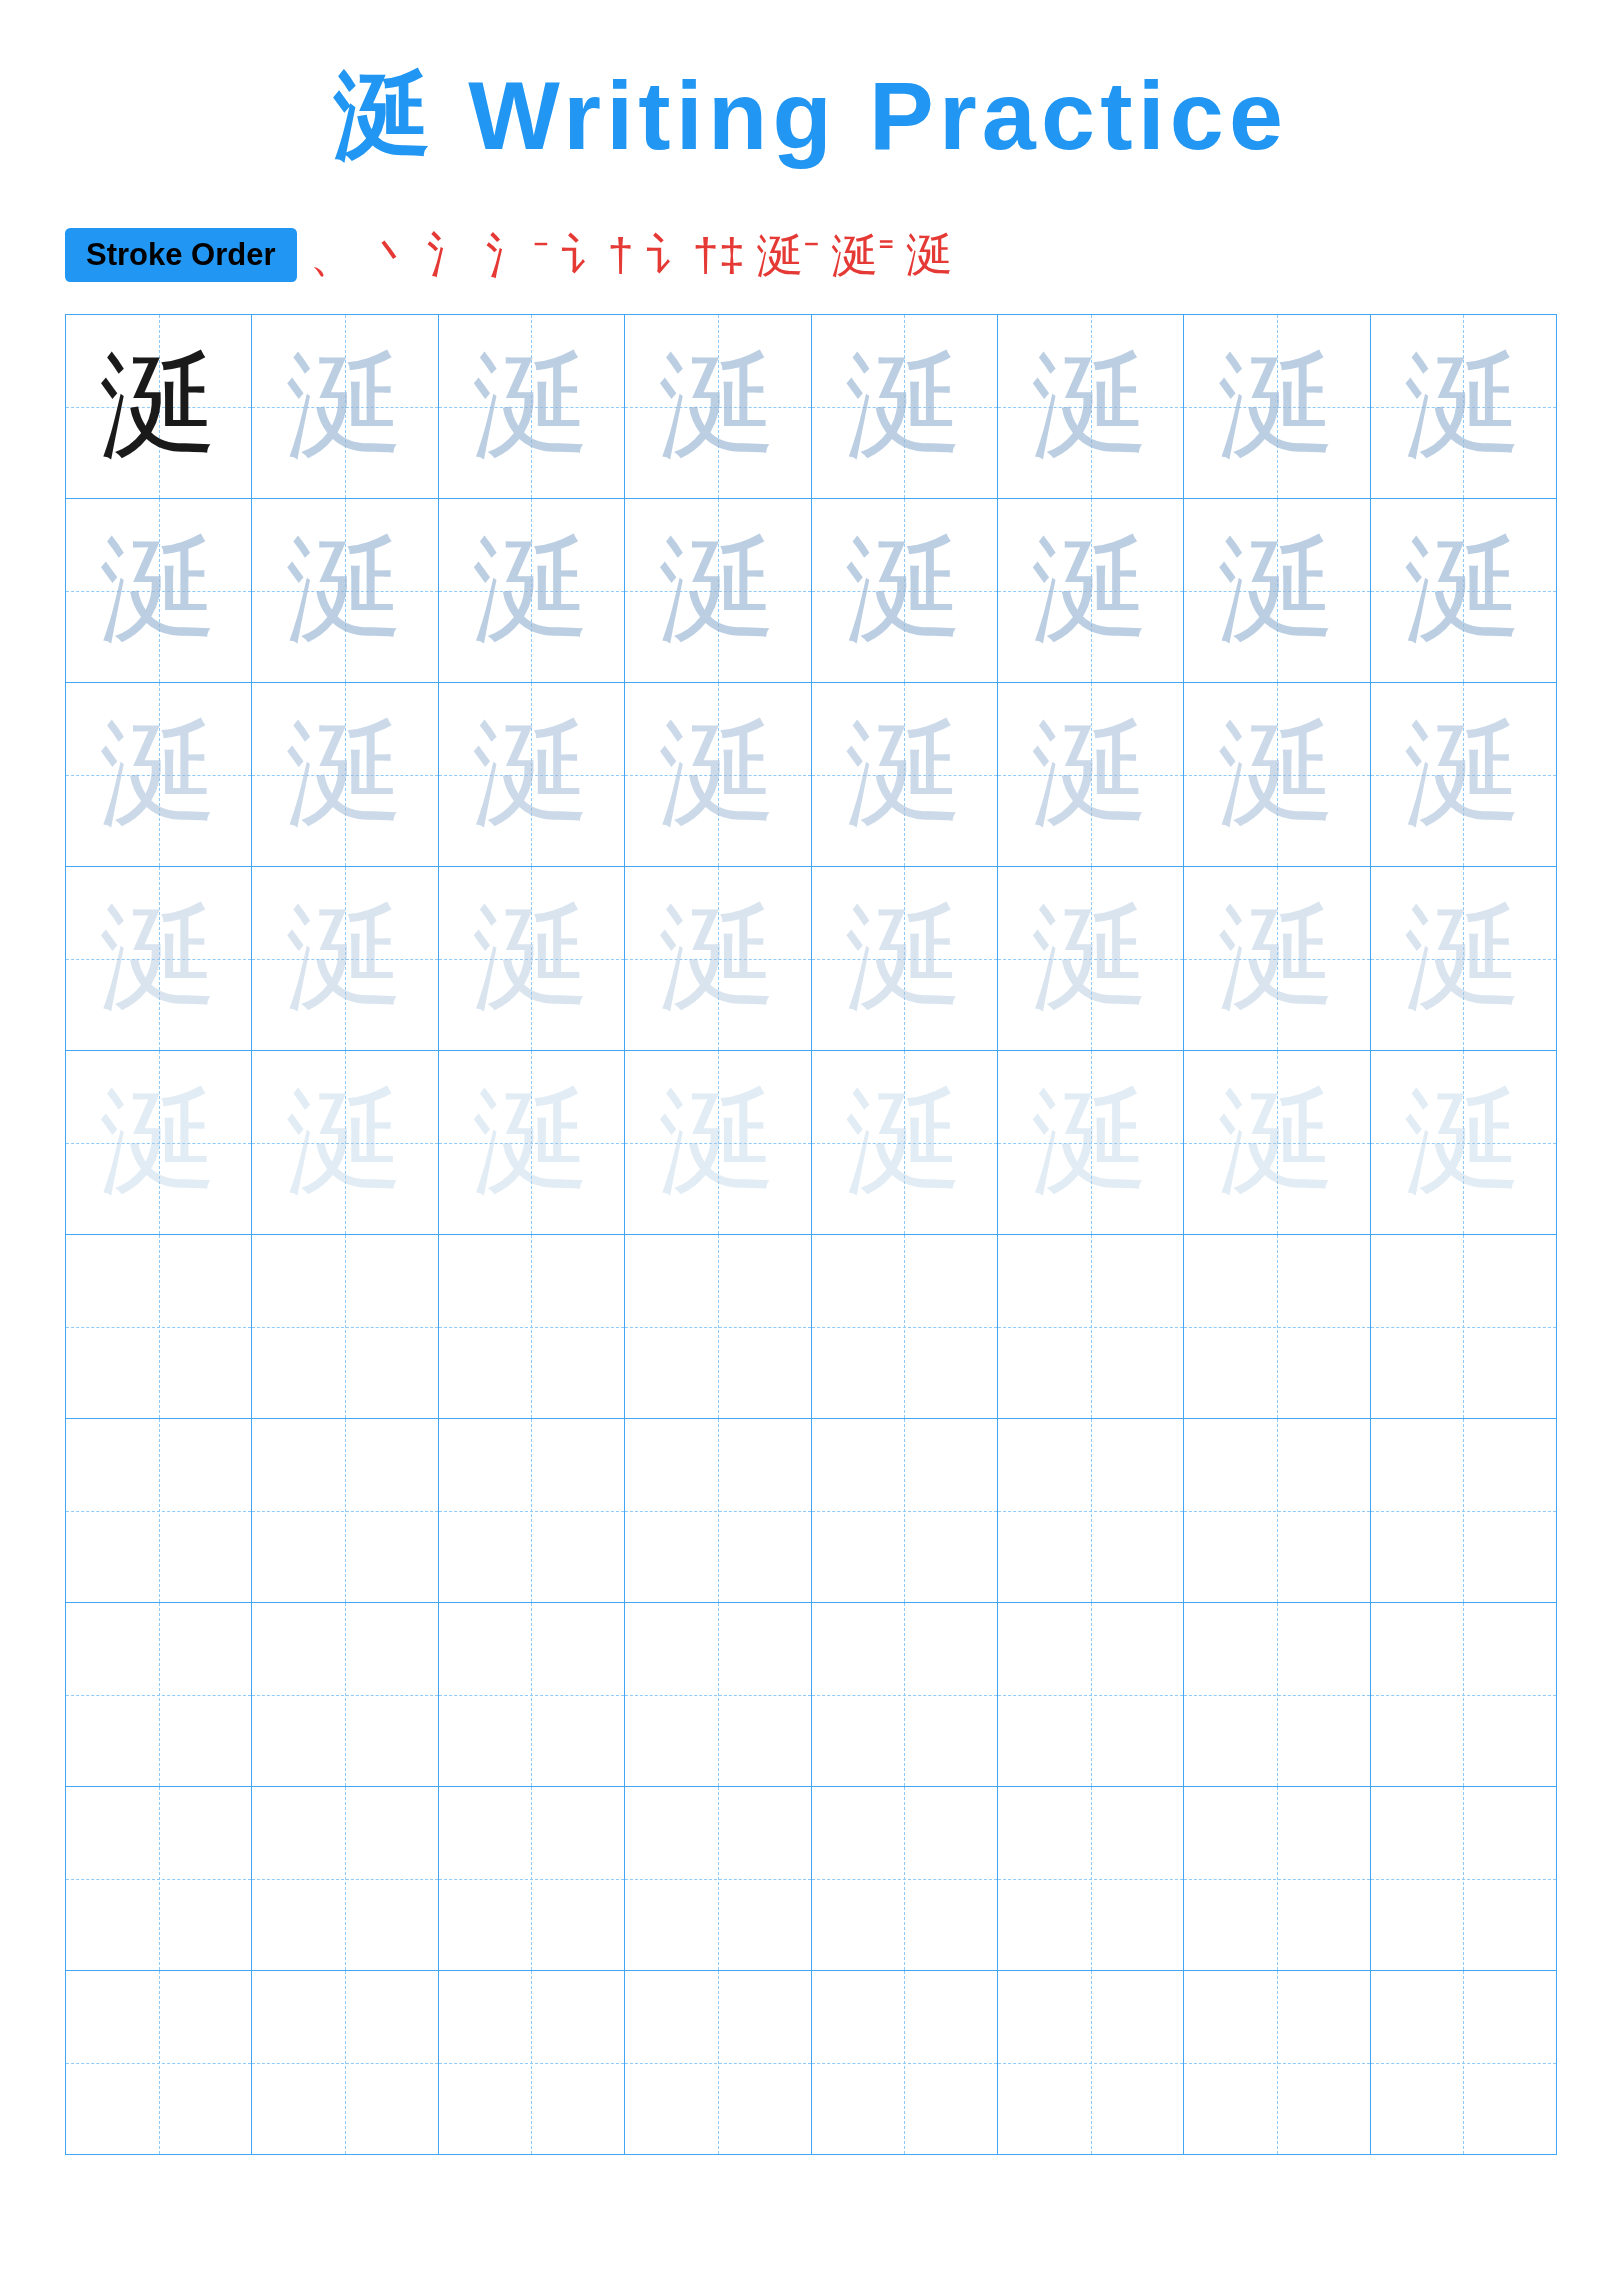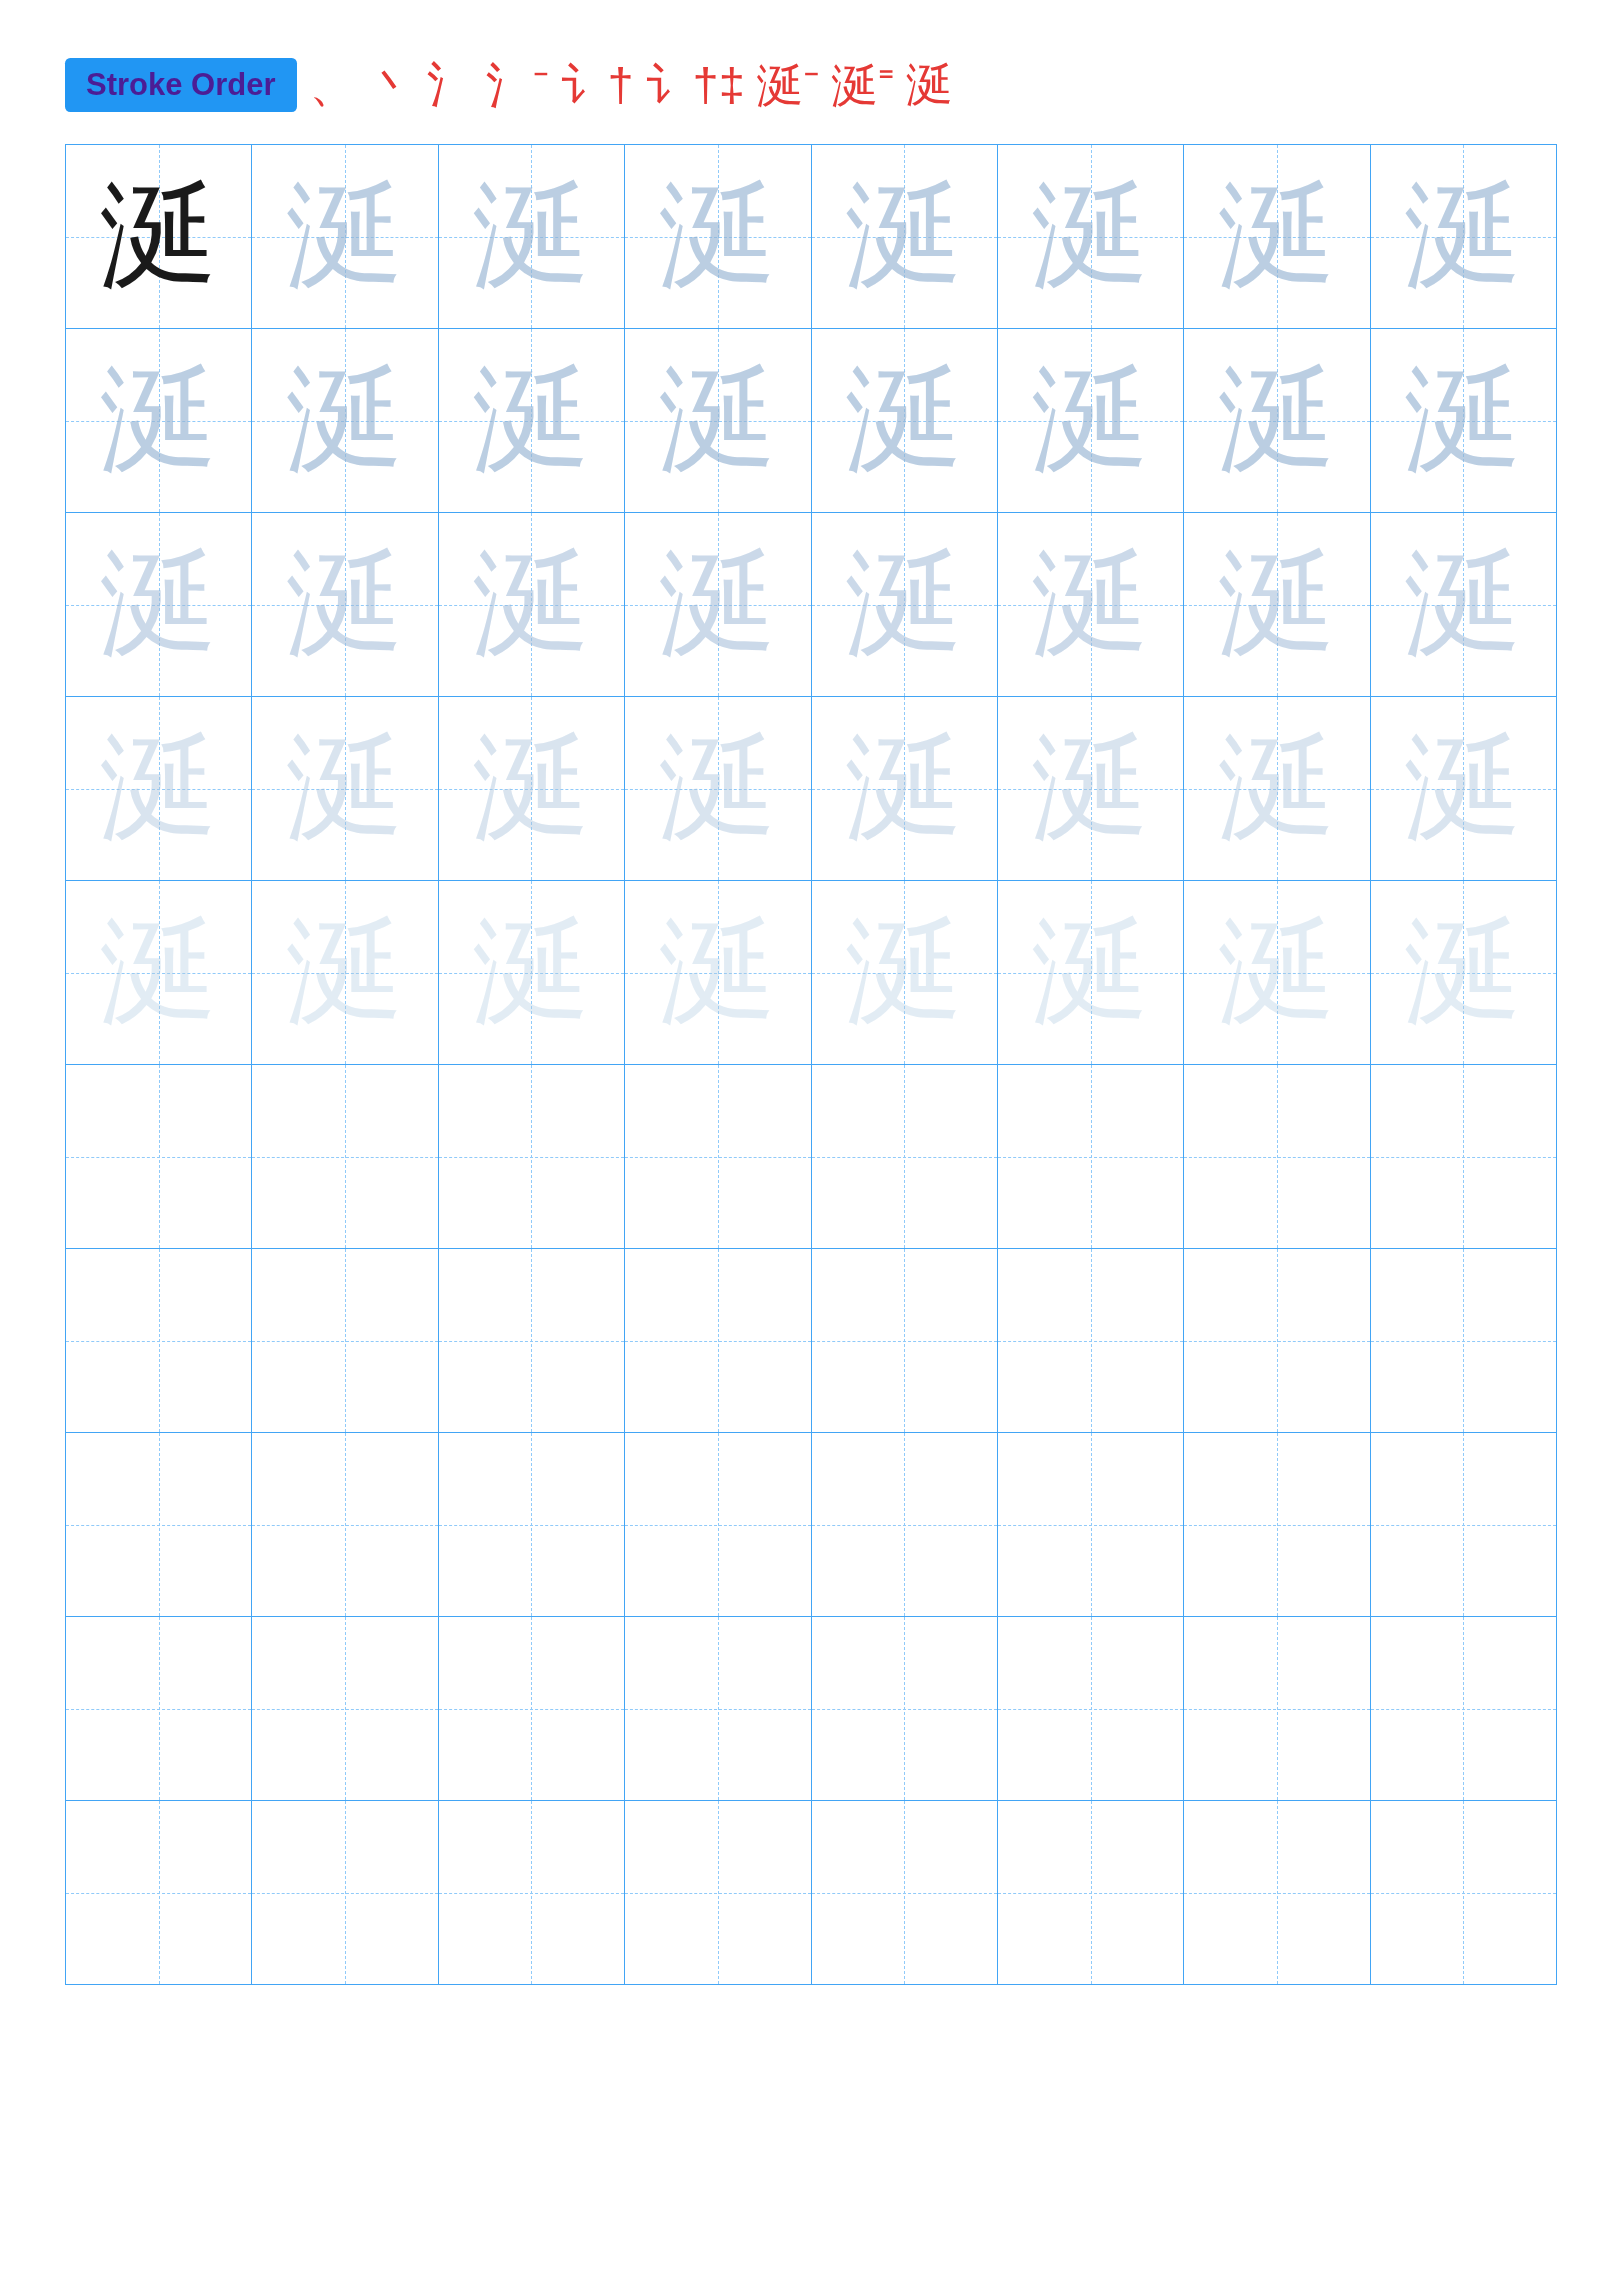--- a/index.html
+++ b/index.html
@@ -37,21 +37,21 @@
     .stroke-order-row {
       width: 100%;
       display: flex;
       align-items: center;
       margin-bottom: 26px;
       gap: 13px;
     }
 
     .stroke-order-badge {
       background: #2196F3;
-      color: #4c1d95;
+      color: #000000;
       font-size: 31px;
       font-weight: bold;
       padding: 9.2px 21px;
       border-radius: 5.2px;
       white-space: nowrap;
       flex-shrink: 0;
     }
 
     .stroke-sequence {
       display: flex;
@@ -183,20 +183,23 @@
       font-size: 34px;
       font-weight: bold;
       font-family: serif;
     }
   </style>
 </head>
 <body>
 
 <div class="page-container">
 
+  <div class="title-area">
+    <div class="main-title">涎 Writing Practice</div>
+  </div>
 
   <div class="stroke-order-row">
     <div class="stroke-order-badge">Stroke Order</div>
     <div class="stroke-sequence">
       <span class="stroke-seq-char">、</span>
       <span class="stroke-seq-char">丶</span>
       <span class="stroke-seq-char">氵</span>
       <span class="stroke-seq-char">氵⁻</span>
       <span class="stroke-seq-char">讠†</span>
       <span class="stroke-seq-char">讠†‡</span>

